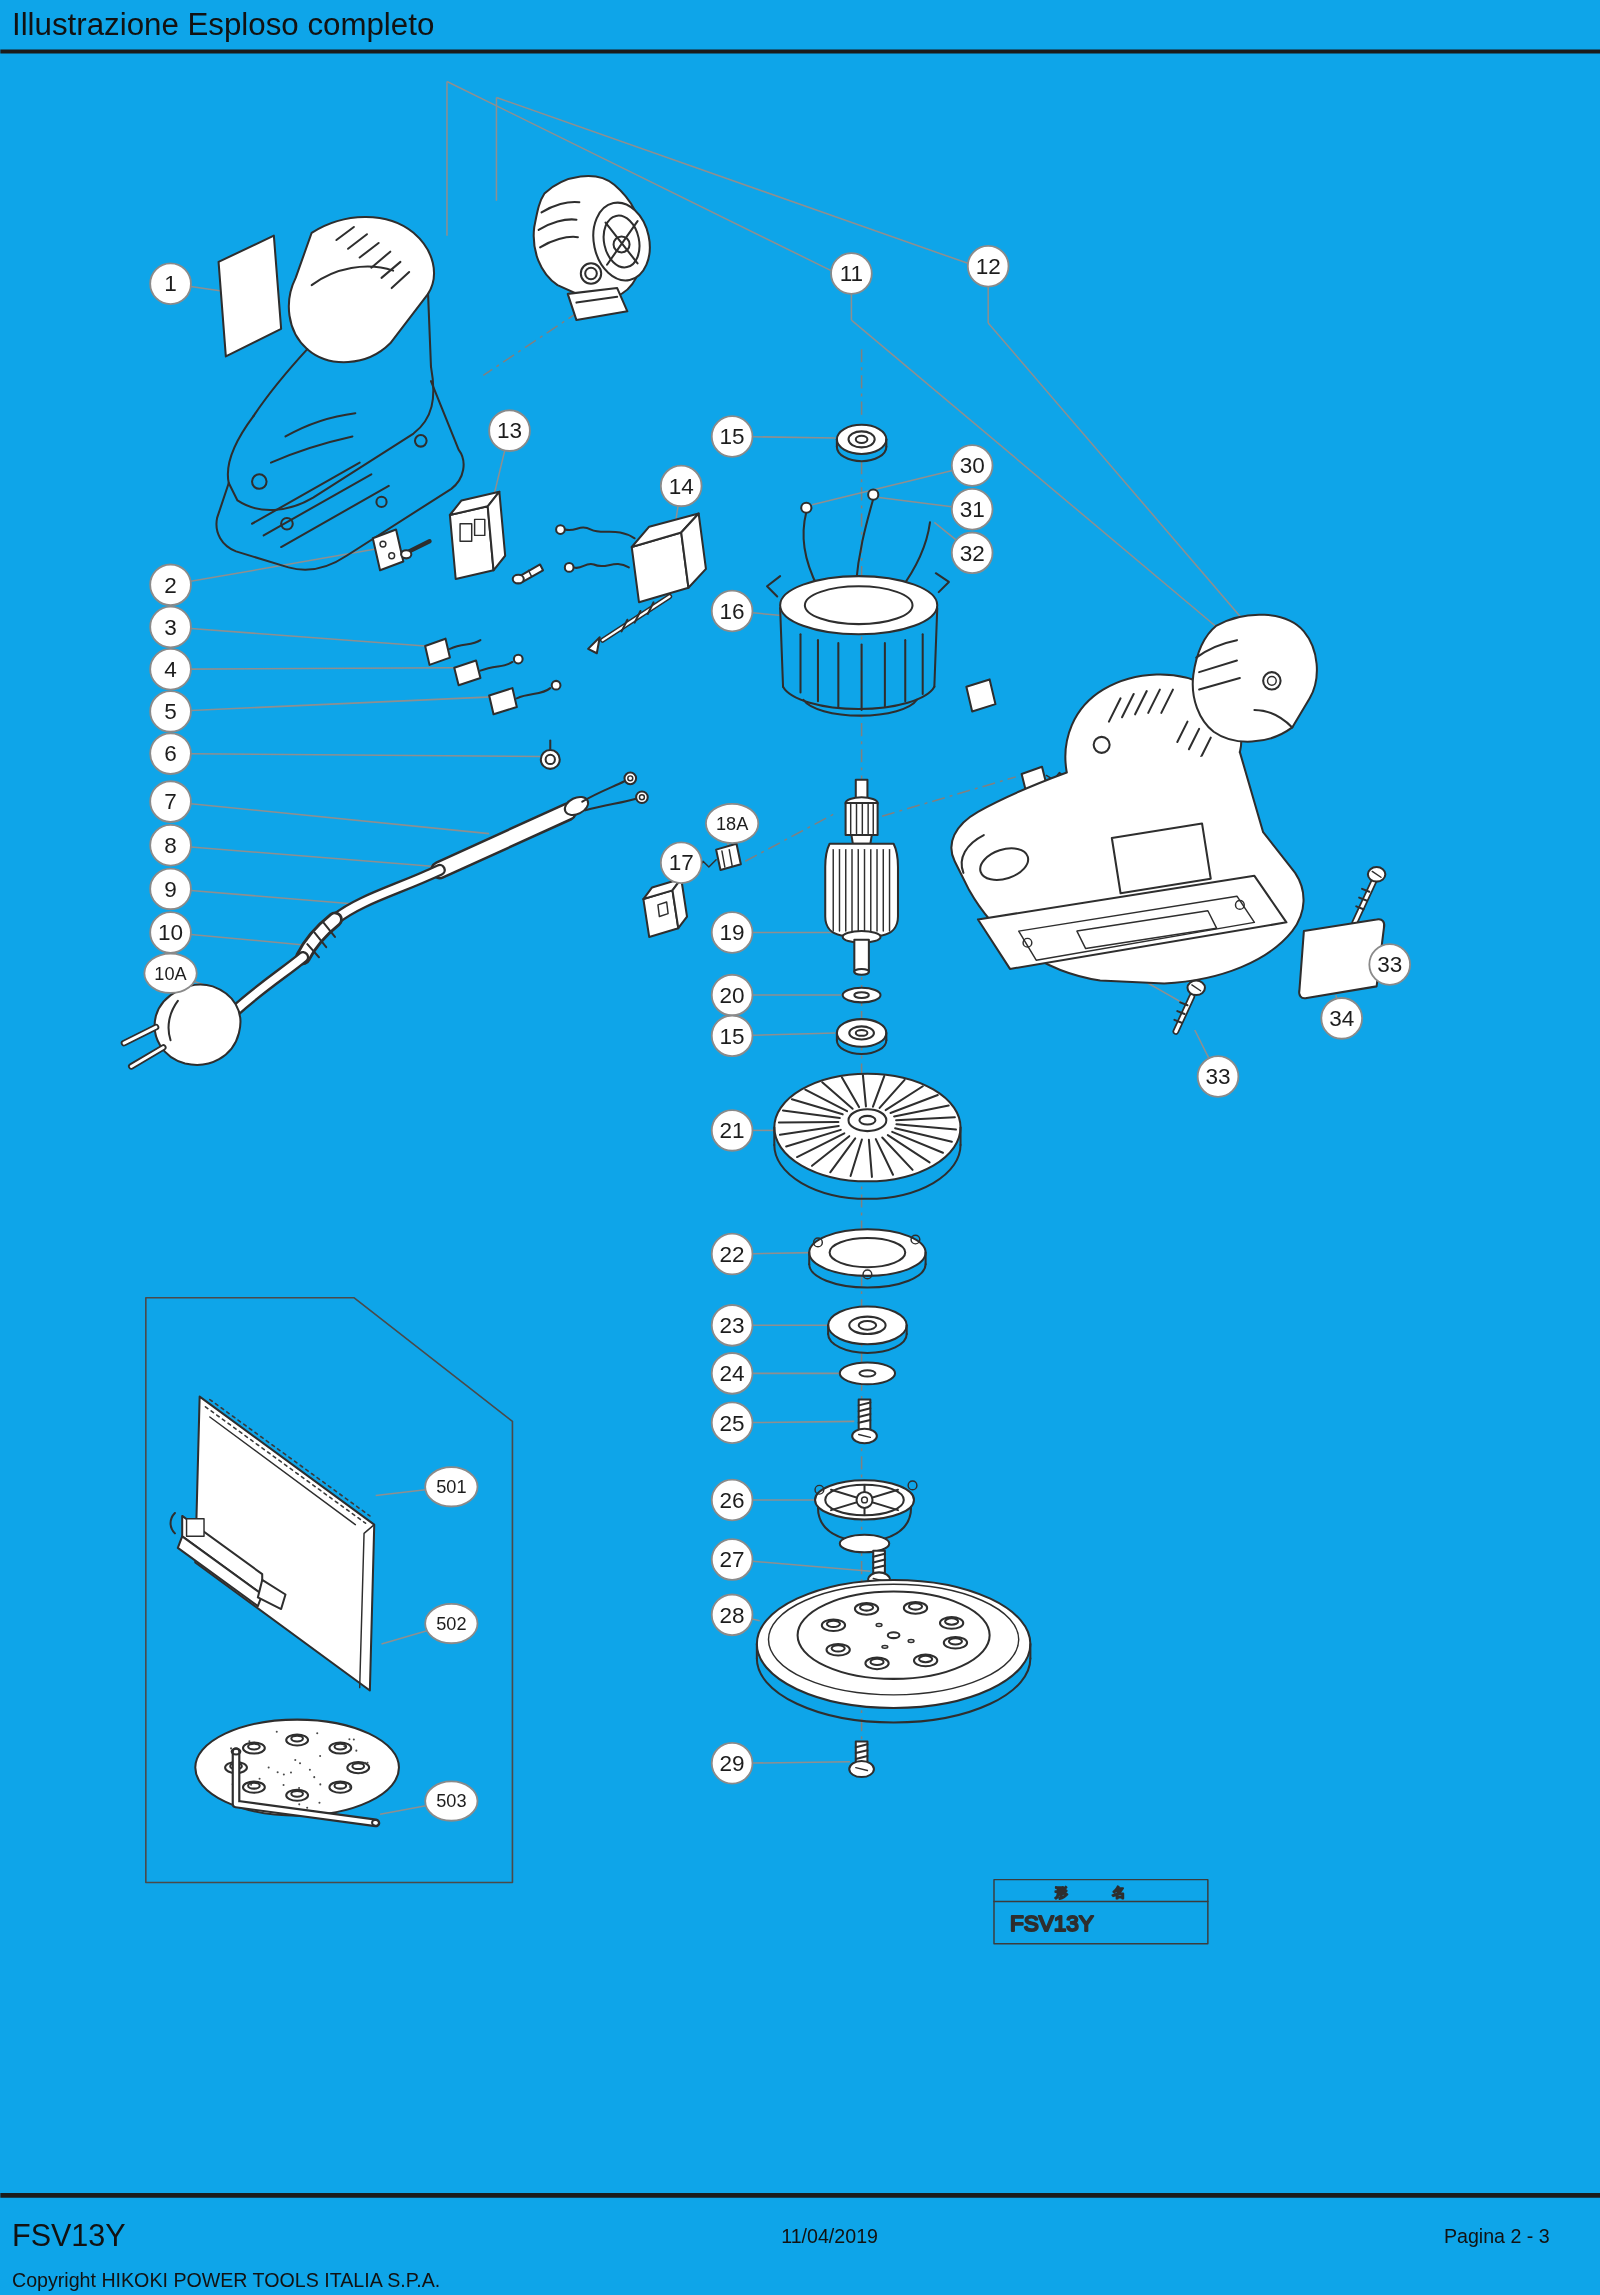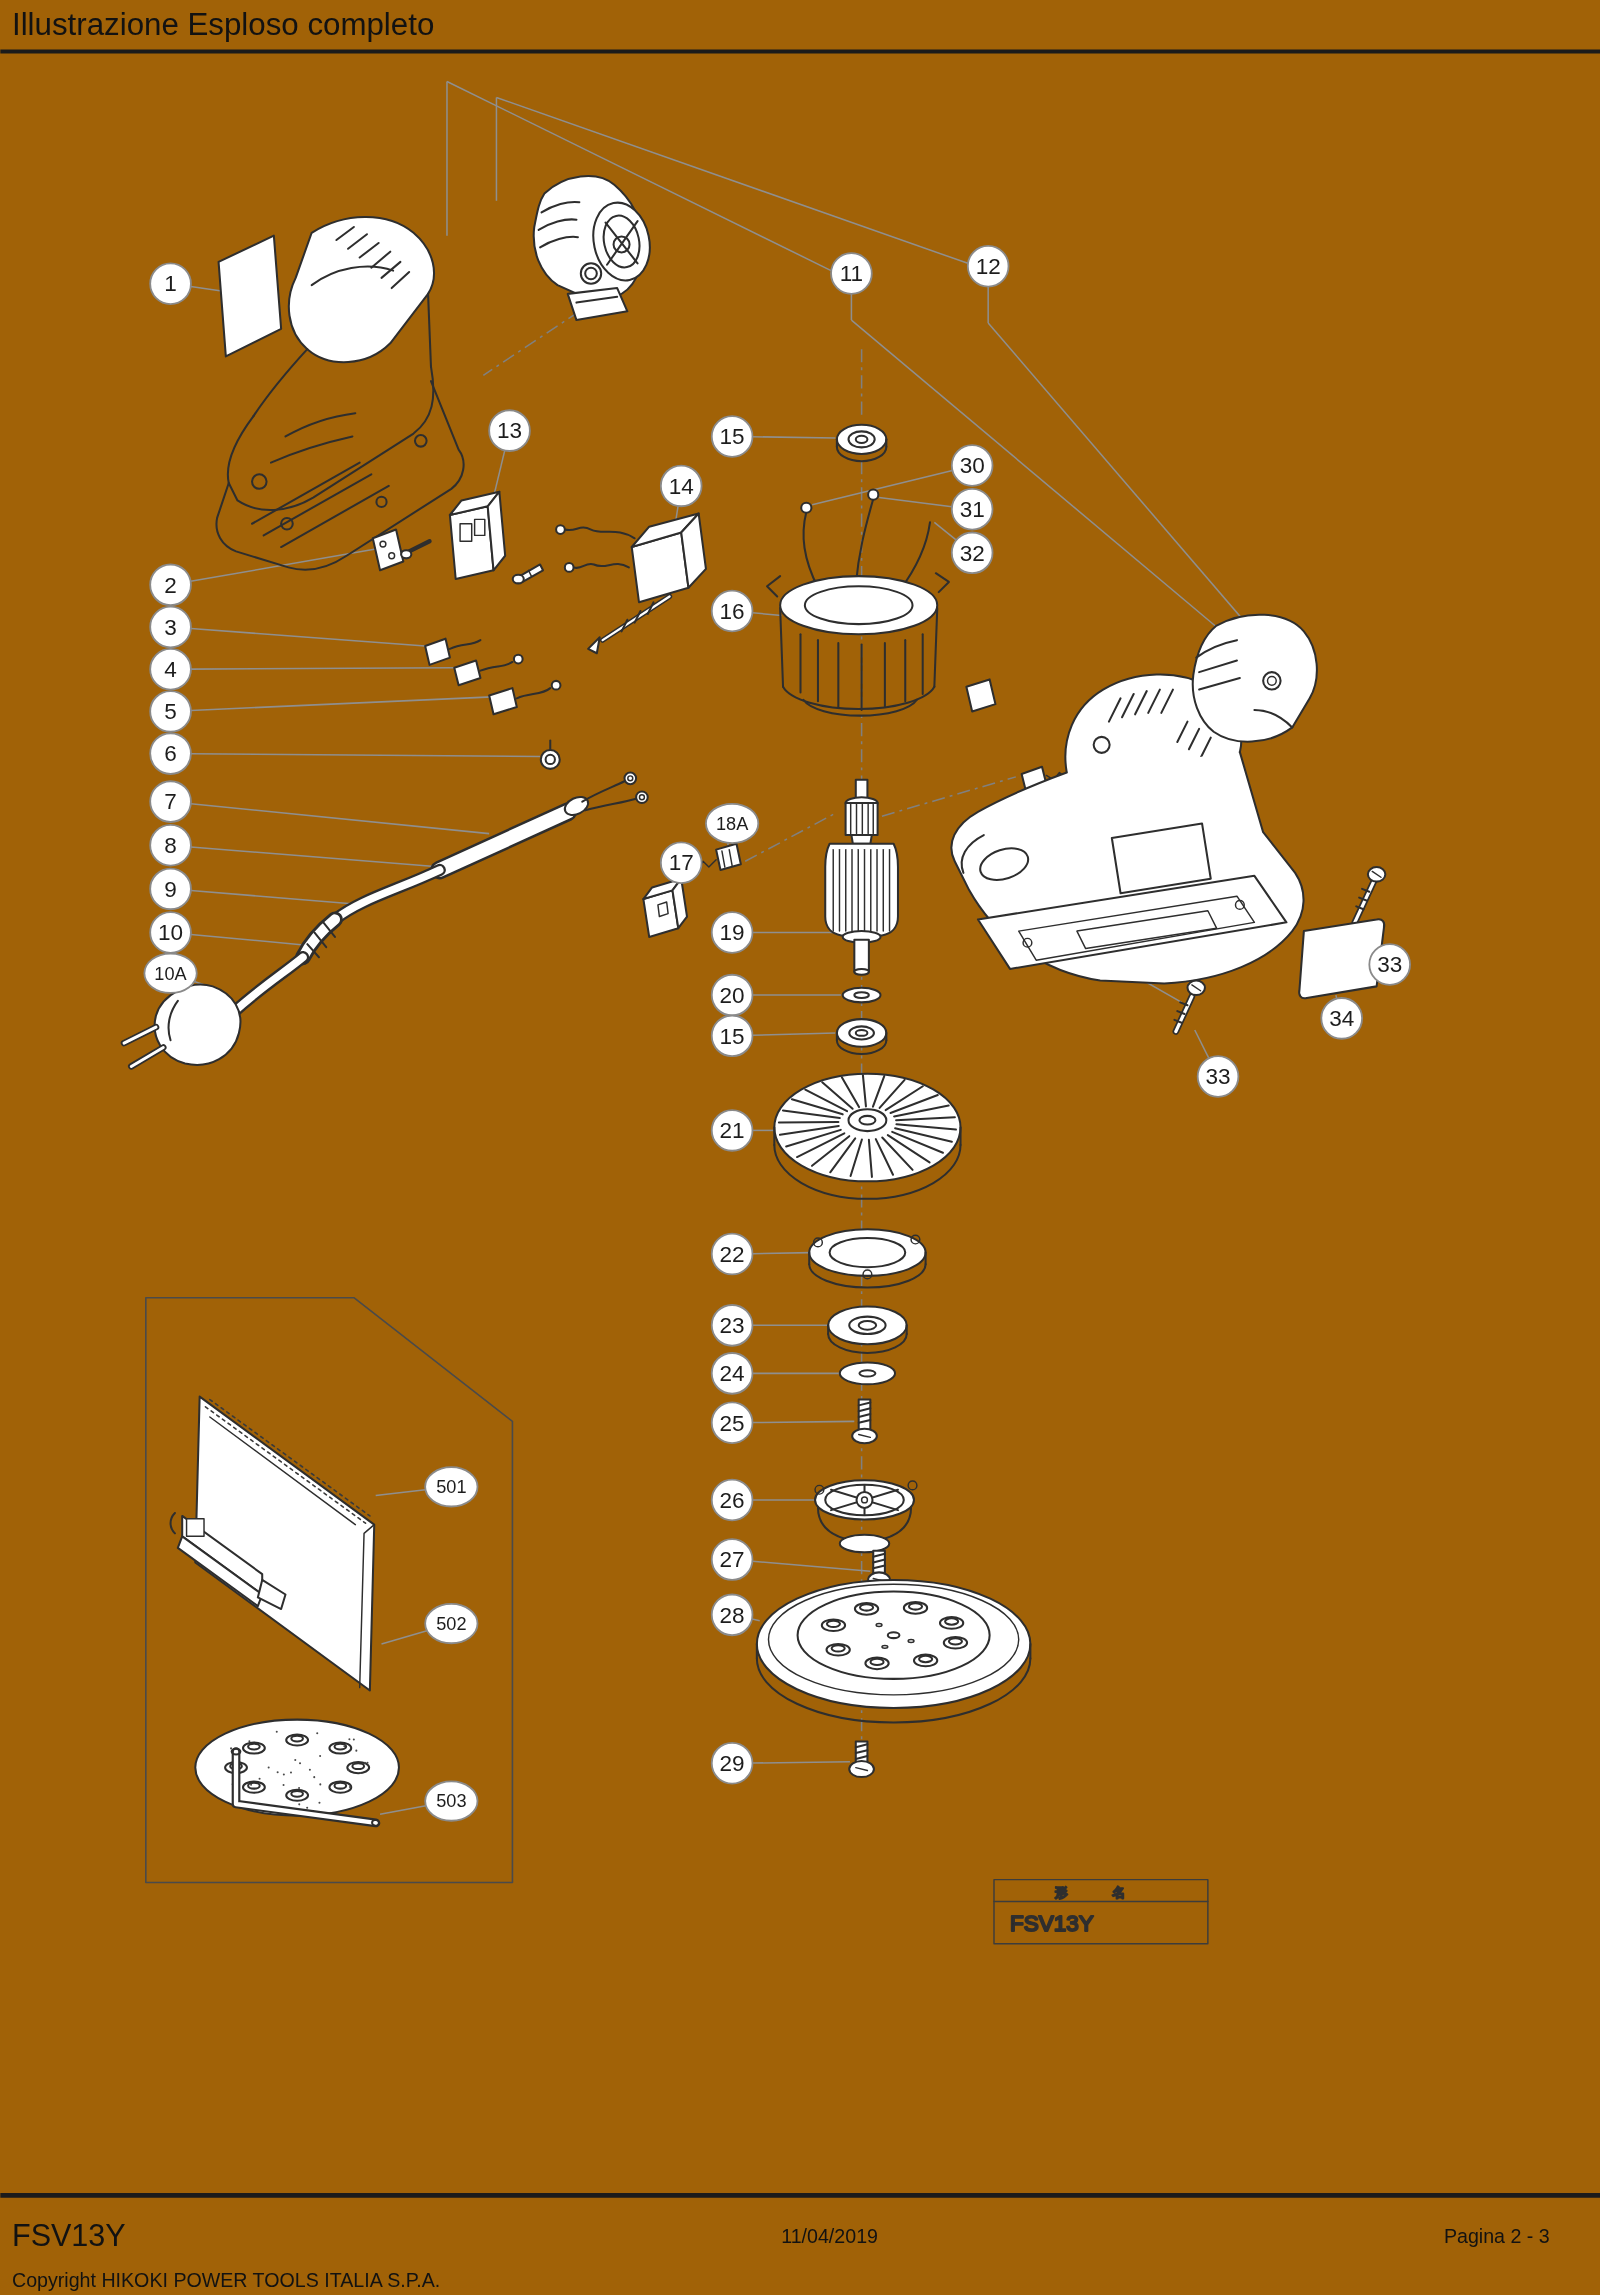--- a/index.html
+++ b/index.html
@@ -1,16 +1,16 @@
 <!DOCTYPE html>
 <html style="font-size:8.7px"><head>
 <meta charset="utf-8">
 <style>
   html,body{margin:0;padding:0;background:#ffffff;}
-  #page{width:1601px;height:2295px;background:#a16207;position:relative;overflow:hidden;}
+  #page{width:1601px;height:2295px;background:#0ea5e9;position:relative;overflow:hidden;}
   svg{display:block;}
   .art{stroke:#2e2e2e;fill:none;stroke-width:1.4;stroke-linecap:round;stroke-linejoin:round;}
   .art .fill{fill:#ffffff;}
   .thin{stroke-width:1;}
   .leader{stroke:#8f8f8f;stroke-width:1.05;fill:none;}
   .dashdot{stroke:#808080;stroke-width:1.05;fill:none;stroke-dasharray:9 3.5 2 3.5;}
   .dashes{stroke:#3a3a3a;stroke-width:1.1;fill:none;stroke-dasharray:2 2.8;}
   .balloon{fill:#fff;stroke:#8a8a8a;stroke-width:1.25;}
   .btxt{font:15.5px "Liberation Sans", sans-serif;fill:#1d1d1d;text-anchor:middle;}
   .btxt.small{font-size:12.5px;}

